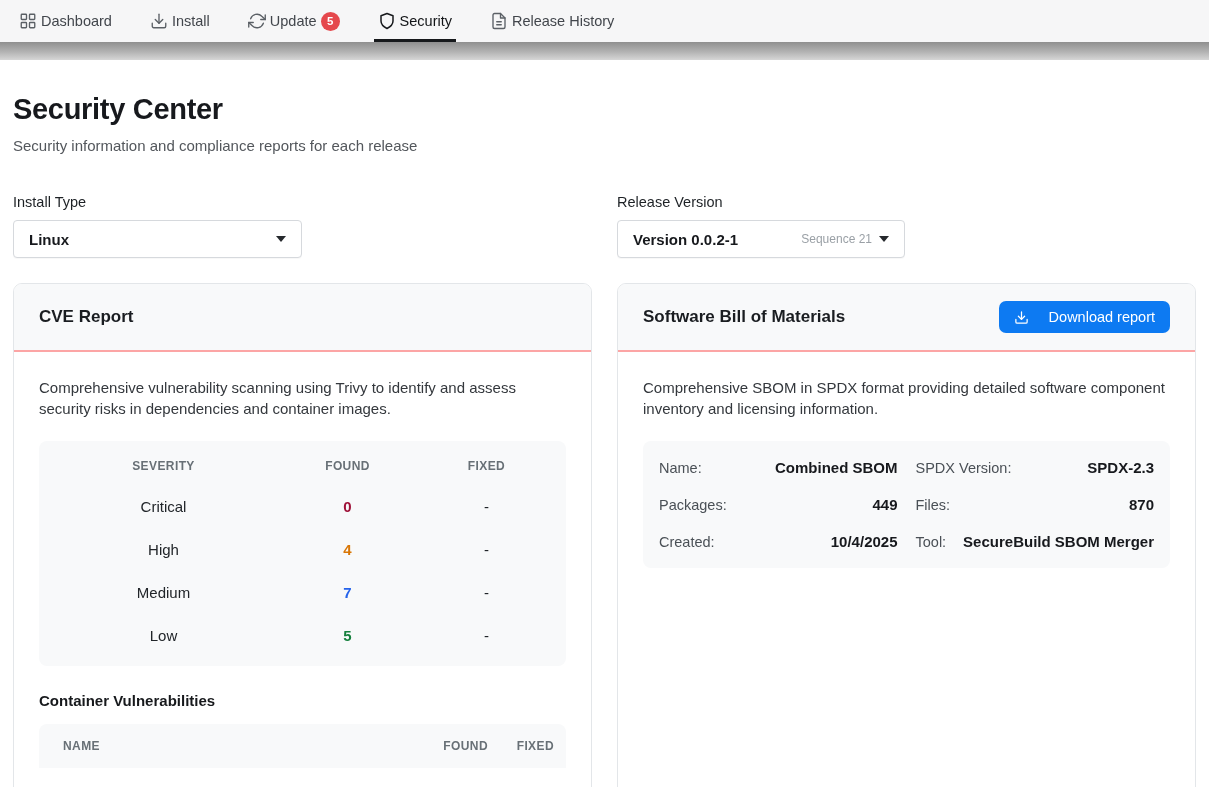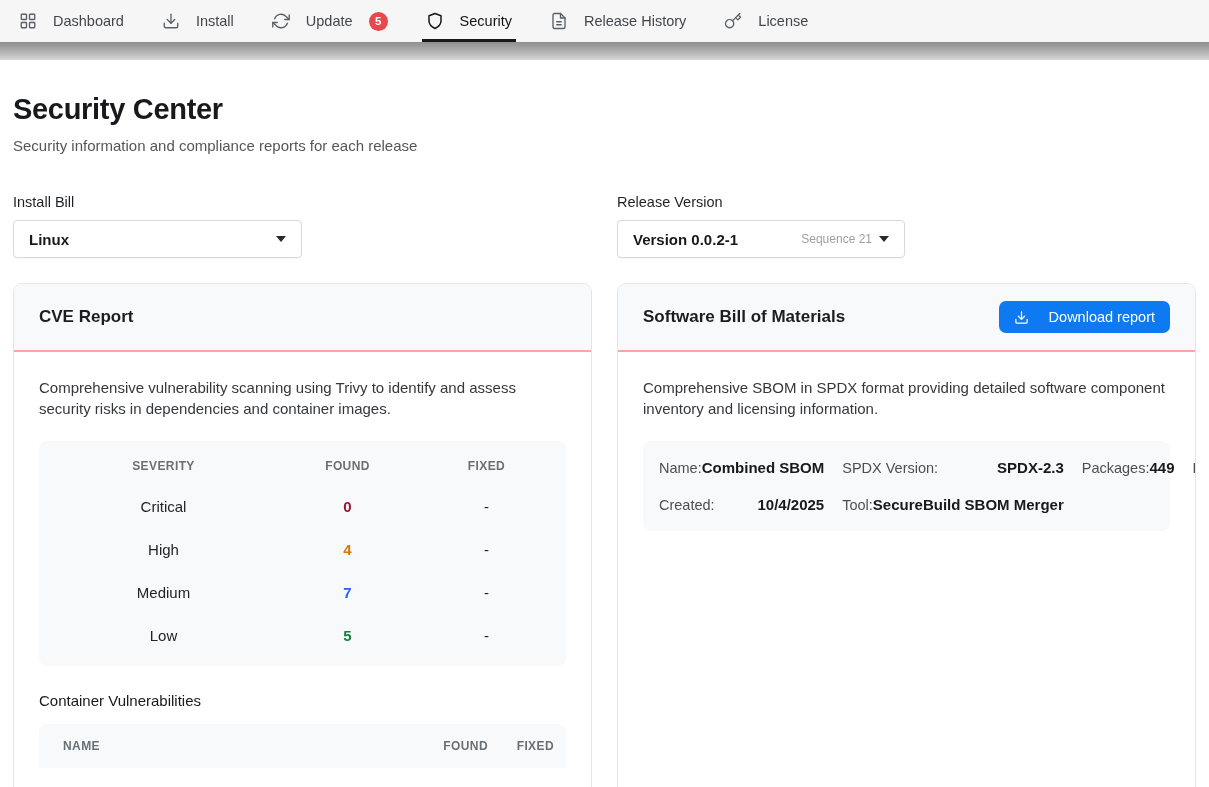--- a/index.html
+++ b/index.html
@@ -1,21 +1,21 @@
 <!DOCTYPE html>
 <html><head>
 <meta charset="utf-8">
 <style>
   * { margin:0; padding:0; box-sizing:border-box; }
   html,body { width:1209px; height:787px; overflow:hidden; background:#fff;
     font-family:"Liberation Sans", sans-serif; color:#17191d; }
 
   
   .nav { height:42px; background:#f6f6f7; display:flex; align-items:stretch; padding-left:0; }
-  .nav-item { position:relative; display:flex; align-items:center; gap:16px; padding:0 19px;
+  .nav-item { position:relative; display:flex; align-items:center; gap:4px; padding:0 19px;
     font-size:14.5px; color:#42464c; cursor:pointer; white-space:nowrap; }
   .nav-item svg { width:18px; height:18px; stroke:#5b6066; stroke-width:1.8; fill:none;
     stroke-linecap:round; stroke-linejoin:round; }
   .nav-item.active { color:#121417; font-weight:500; }
   .nav-item.active svg { stroke:#17191c; stroke-width:2; }
   .nav-item.active::after { content:""; position:absolute; left:15px; right:15px; bottom:0;
     height:3px; background:#17191c; }
   .badge { background:#e5484d; color:#fff; font-size:11.5px; font-weight:700;
     min-width:19px; height:19px; border-radius:10px; display:flex; align-items:center;
     justify-content:center; padding:0 5px; }
@@ -55,29 +55,29 @@
 
   
   .sev-panel { margin-top:22px; background:#f8f9fa; border-radius:8px; padding:3px 24px 9px; }
   .sev-row { display:grid; grid-template-columns:201px 167px 1fr; align-items:center; padding:13px 0;text-align:center; }
   .sev-head { padding:15px 0 12px; }
   .sev-head span { font-size:12px; font-weight:600; letter-spacing:.4px; color:#687076; }
   .sev-name { font-size:15px; color:#212529; }
   .sev-found { font-size:15px; font-weight:600; }
   .sev-fixed { font-size:15px; color:#212529; }
 
-  .sub-title { margin-top:26px; font-size:15px; font-weight:400; color:#17191c; }
+  .sub-title { margin-top:26px; font-size:15px; font-weight:700; color:#17191c; }
   .cv-head { margin-top:15px; background:#f8f9fa; border-radius:8px 8px 0 0;
     display:grid; grid-template-columns:1fr 88px 66px; padding:15px 12px 15px 24px; }
   .cv-head span { font-size:12px; font-weight:600; letter-spacing:.4px; color:#687076; }
   .cv-head span:nth-child(2), .cv-head span:nth-child(3) { text-align:right; }
 
   
   .info-panel { margin-top:22px; background:#f8f9fa; border-radius:8px; padding:8px 16px;
-    display:grid; grid-template-columns:1fr 1fr 1fr 1fr; column-gap:18px; }
+    display:grid; grid-template-columns:1fr 1fr; column-gap:18px; }
   .info-cell { display:flex; align-items:center; justify-content:space-between; padding:10px 0; }
   .info-label { font-size:14.5px; color:#4a5056; }
   .info-value { font-size:15px; font-weight:700; color:#17191d; white-space:nowrap; }
 </style>
 </head>
 <body>
 
 <nav class="nav">
   <div class="nav-item">
     <svg viewBox="0 0 24 24">
@@ -113,37 +113,31 @@
   </div>
   <div class="nav-item">
     <svg viewBox="0 0 24 24">
         <path d="M14 2H6a2 2 0 0 0-2 2v16a2 2 0 0 0 2 2h12a2 2 0 0 0 2-2V8z"></path>
         <polyline points="14 2 14 8 20 8"></polyline>
         <line x1="15" y1="13" x2="9" y2="13"></line>
         <line x1="15" y1="17" x2="9" y2="17"></line>
       </svg>
     <span>Release History</span>
   </div>
-  <div class="nav-item">
-    <svg viewBox="0 0 24 24">
-        <path d="M21 2l-2 2m-7.61 7.61a5.5 5.5 0 1 1-7.778 7.778 5.5 5.5 0 0 1 7.777-7.777zm0 0L15.5 7.5m0 0l3 3L22 7l-3-3m-3.5 3.5L19 4"></path>
-      </svg>
-    <span>License</span>
-  </div>
 </nav>
 <div class="gray-band"></div>
 
 <main class="main">
 
   <h1 class="page-title">Security Center</h1>
   <p class="page-subtitle">Security information and compliance reports for each release</p>
 
   <div class="filters">
     <div>
-      <div class="filter-label">Install Bill</div>
+      <div class="filter-label">Install Type</div>
       <div class="select">
         <span class="sel-value">Linux</span>
         <svg class="caret" viewBox="0 0 10 6">
             <path d="M0 0l5 6 5-6z" fill="#26292d"></path>
           </svg>
       </div>
     </div>
     <div>
       <div class="filter-label">Release Version</div>
       <div class="select" style="width:288px">

